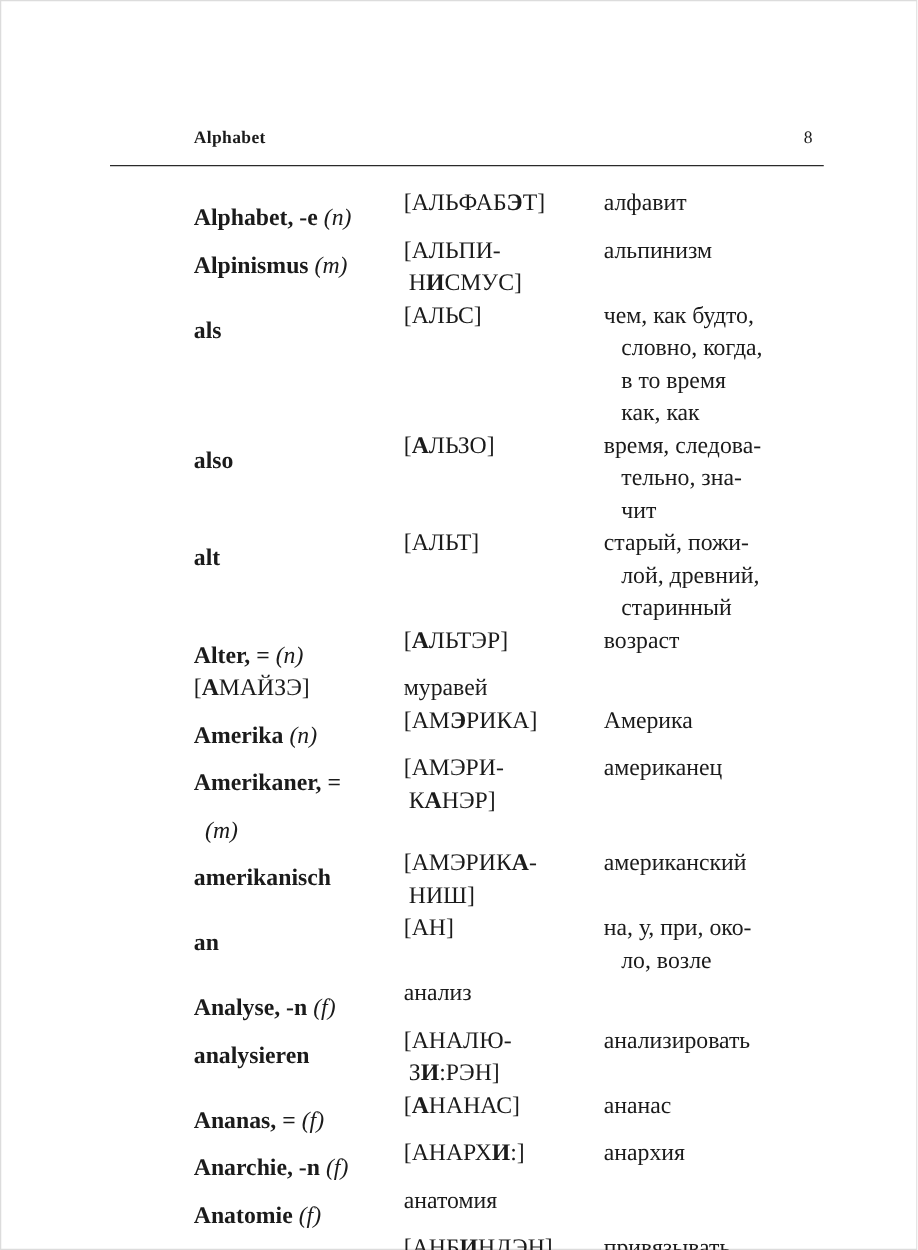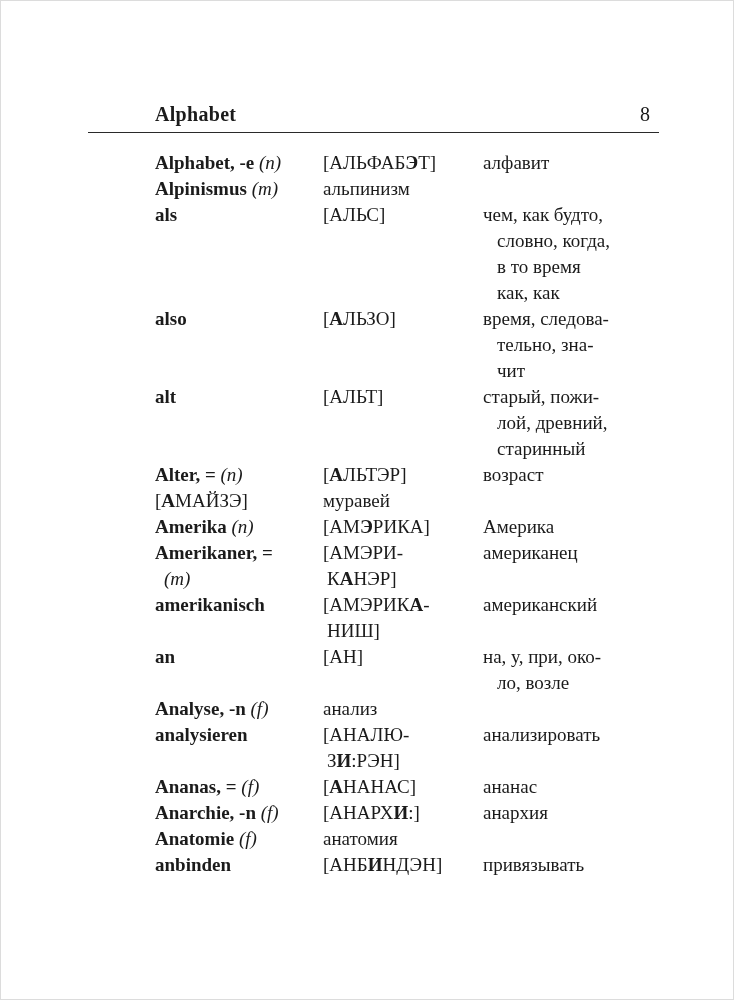--- a/index.html
+++ b/index.html
@@ -18,21 +18,21 @@
     overflow: hidden;
   }
   .page-header {
     position: absolute;
     left: 155px;
     top: 103px;
     width: 495px;
     display: flex;
     justify-content: space-between;
     align-items: flex-start;
-    font-size: 20px;
+    font-size: 14px;
   }
   .running-head { font-weight: 700; letter-spacing: 0.3px; }
   .page-number { font-weight: 400; }
   .header-rule {
     position: absolute;
     left: 88px;
     top: 132px;
     width: 571px;
     border-top: 1.6px solid #2a2a2a;
   }
@@ -44,21 +44,21 @@
     font-size: 19px;
     line-height: 26px;
   }
   .entry {
     display: grid;
     grid-template-columns: 168px 160px 1fr;
     align-items: start;
   }
   .col { min-width: 0; }
   .line { white-space: nowrap; }
-  .word .line { font-weight: 700; }
+  .word .line { font-weight: 700; margin-top: 12px; }
   .word .line:not(:first-child) { padding-left: 9px; }
   .trans .line:not(:first-child) { padding-left: 4px; }
   .transl .line:not(:first-child) { padding-left: 14px; }
   .seg-bold { font-weight: 700; }
   .seg-italic { font-style: italic; font-weight: 400; }
   .seg-stress { font-weight: 700; }
 </style>
 </head>
 <body>
 
@@ -77,20 +77,24 @@
           <div class="line"><span>[АЛЬФАБ</span><span class="seg-stress">Э</span><span>Т]</span></div>
         </div>
         <div class="col transl">
           <div class="line"><span>алфавит</span></div>
         </div>
       </div>
       <div class="entry">
         <div class="col word">
           <div class="line"><span class="seg-bold">Alpinismus </span><span class="seg-italic">(m)</span></div>
         </div>
+        <div class="col trans">
+          <div class="line"><span>[АЛЬПИ-</span></div>
+          <div class="line"><span>Н</span><span class="seg-stress">И</span><span>СМУС]</span></div>
+        </div>
         <div class="col transl">
           <div class="line"><span>альпинизм</span></div>
         </div>
       </div>
       <div class="entry">
         <div class="col word">
           <div class="line"><span class="seg-bold">als</span></div>
         </div>
         <div class="col trans">
           <div class="line"><span>[АЛЬС]</span></div>

